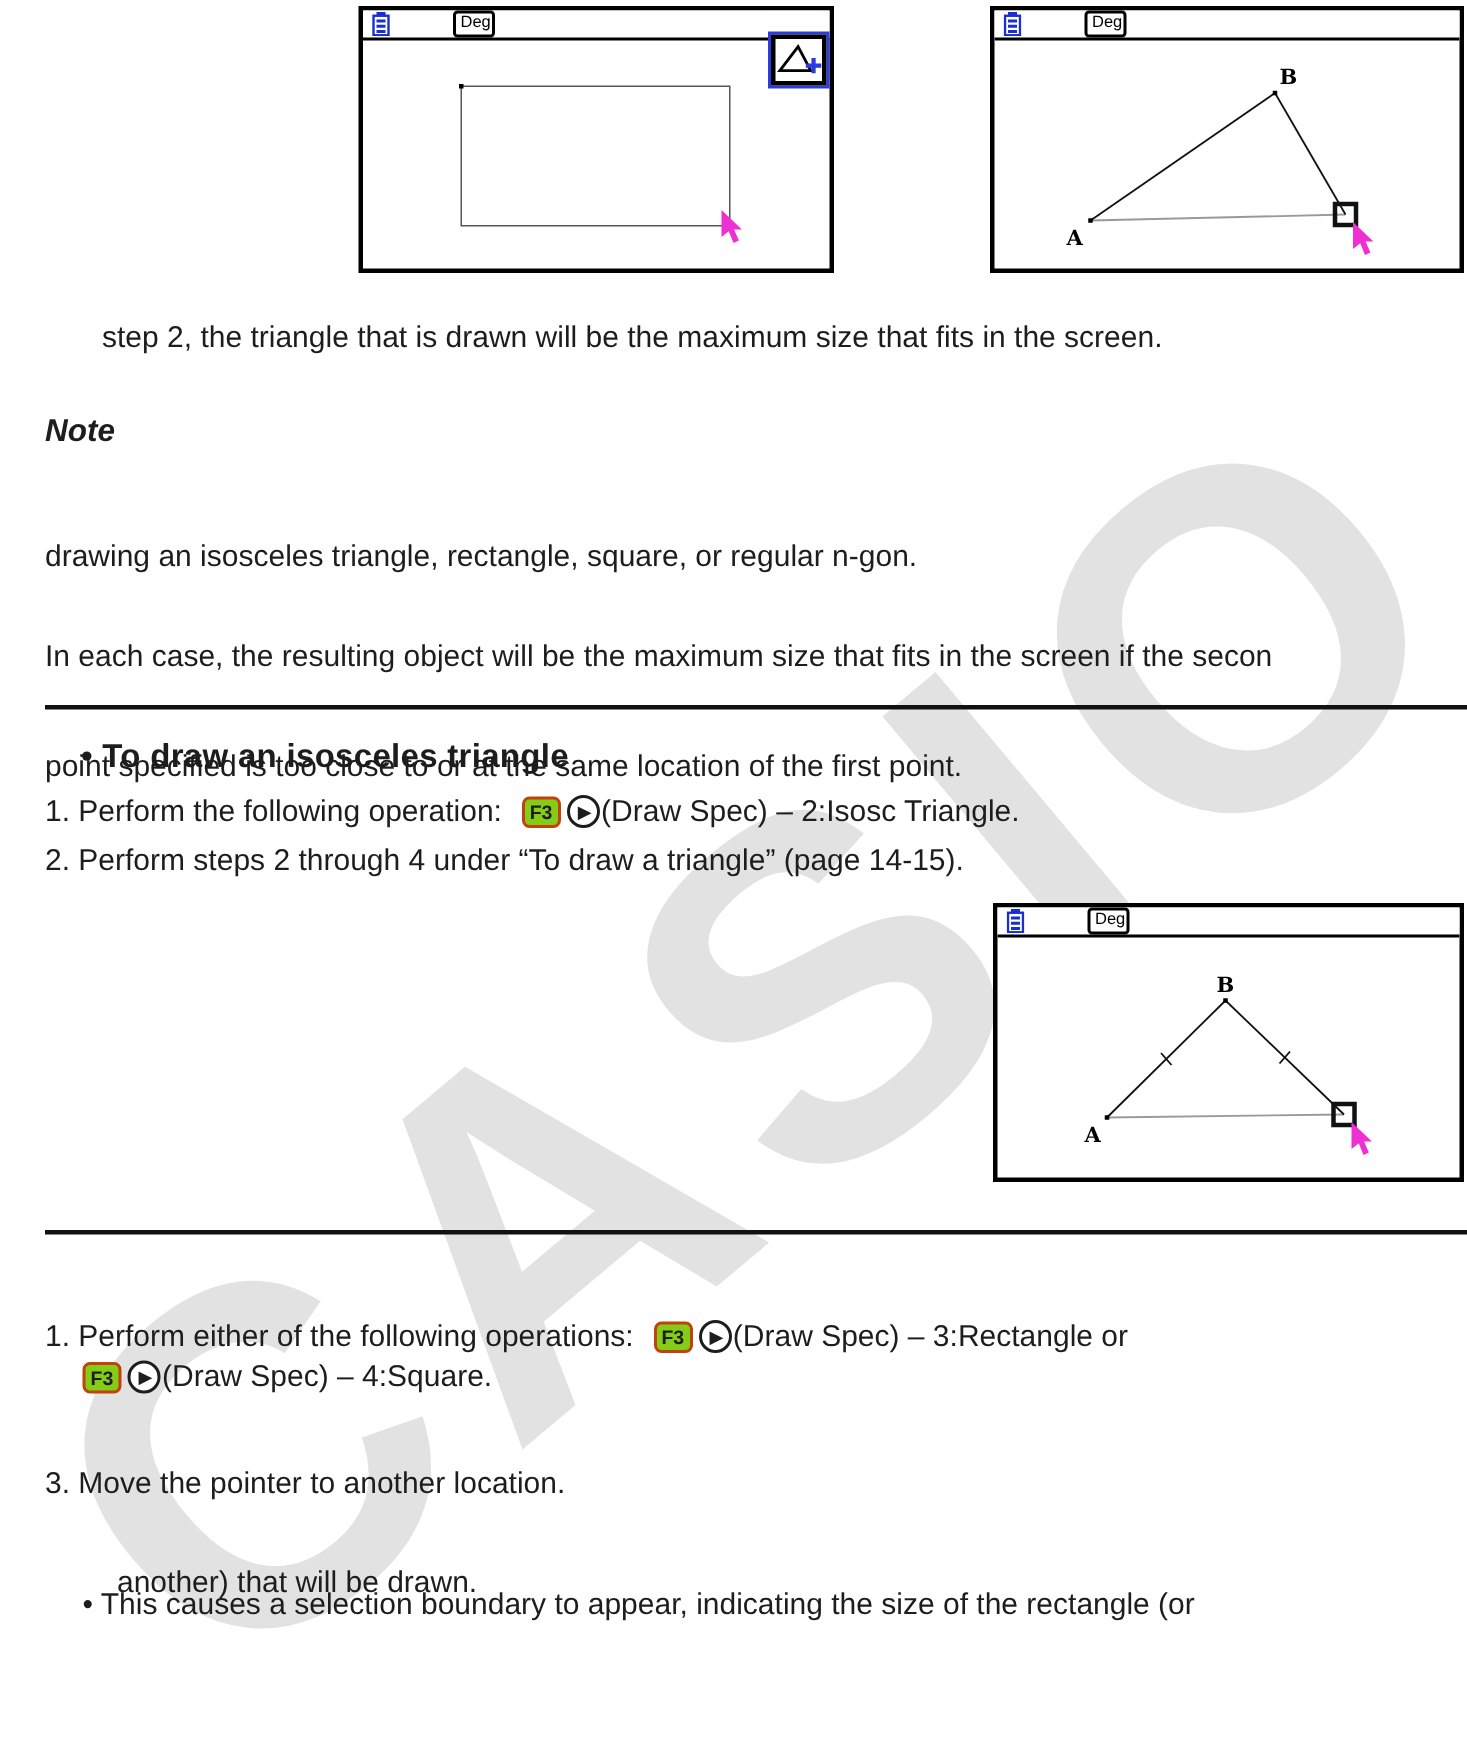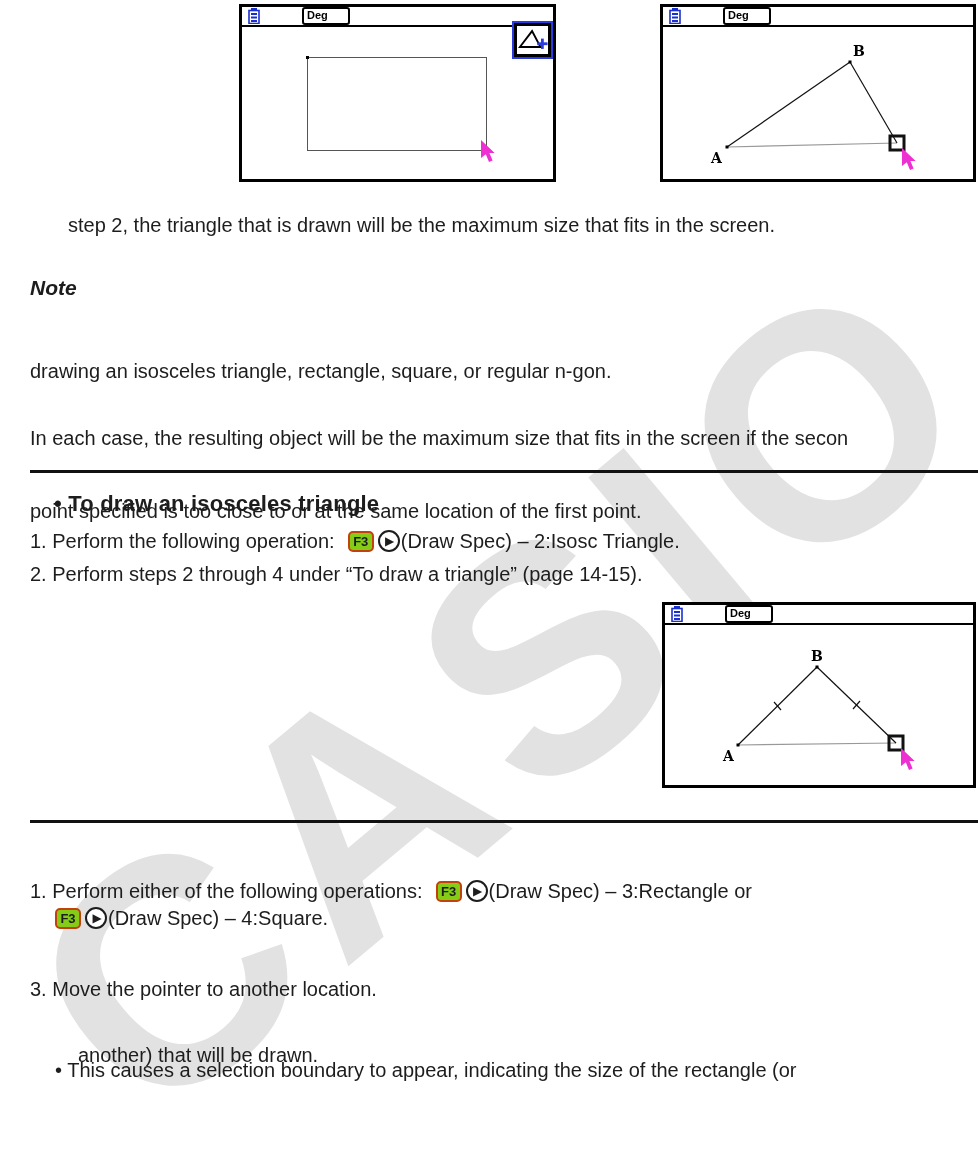--- a/index.html
+++ b/index.html
@@ -34,21 +34,21 @@
   }
   
   .calc { position:absolute; background:#fff; border:3px solid #000; z-index:3; }
   .topbar {
     position:absolute; left:0; right:0; top:0; height:20px;
     border-bottom:2px solid #000; display:flex; align-items:center; background:#fff;
   }
   .battery { margin-left:6px; display:flex; }
   .modebadge {
     margin-left:42px; border:2px solid #000; border-radius:3px; background:#fff;
-    font-size:11px; font-weight:bold; padding:0px 20px 1px 3px; line-height:13px; color:#000;
+    font-size:11px; font-weight:normal; padding:0px 1px 1px 3px; line-height:13px; color:#000;
   }
   .selrect { position:absolute; border:1px solid #555; }
   .seldot { position:absolute; width:3px; height:3px; background:#000; }
   .toolbox {
     position:absolute; width:37px; height:34px; border:3px solid #000; background:#fff;
     box-shadow:0 0 0 2px #2b3bdd; display:flex; align-items:center; justify-content:center;
   }
   .figsvg { position:absolute; left:0; }
   svg text.ptlabel { font-family:"DejaVu Serif", serif; font-weight:bold; font-size:14px; fill:#000; }
 </style>

